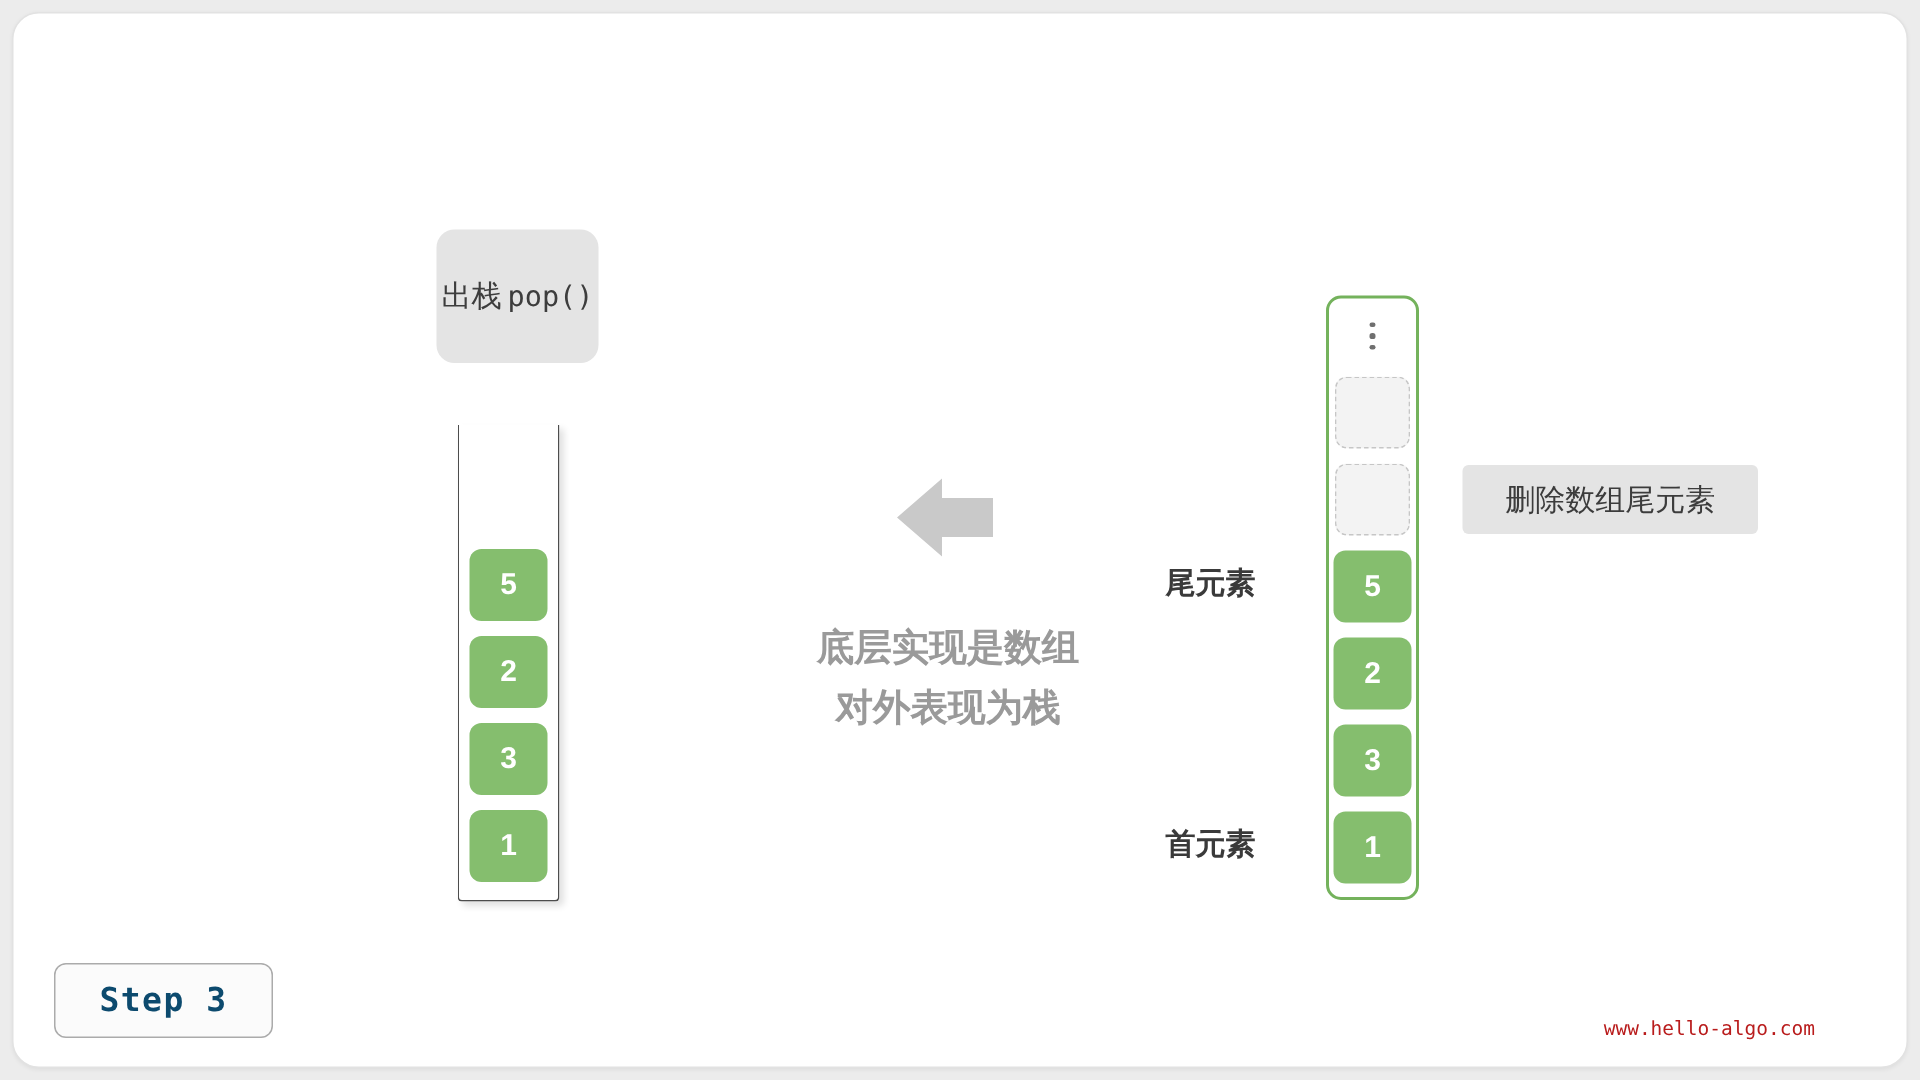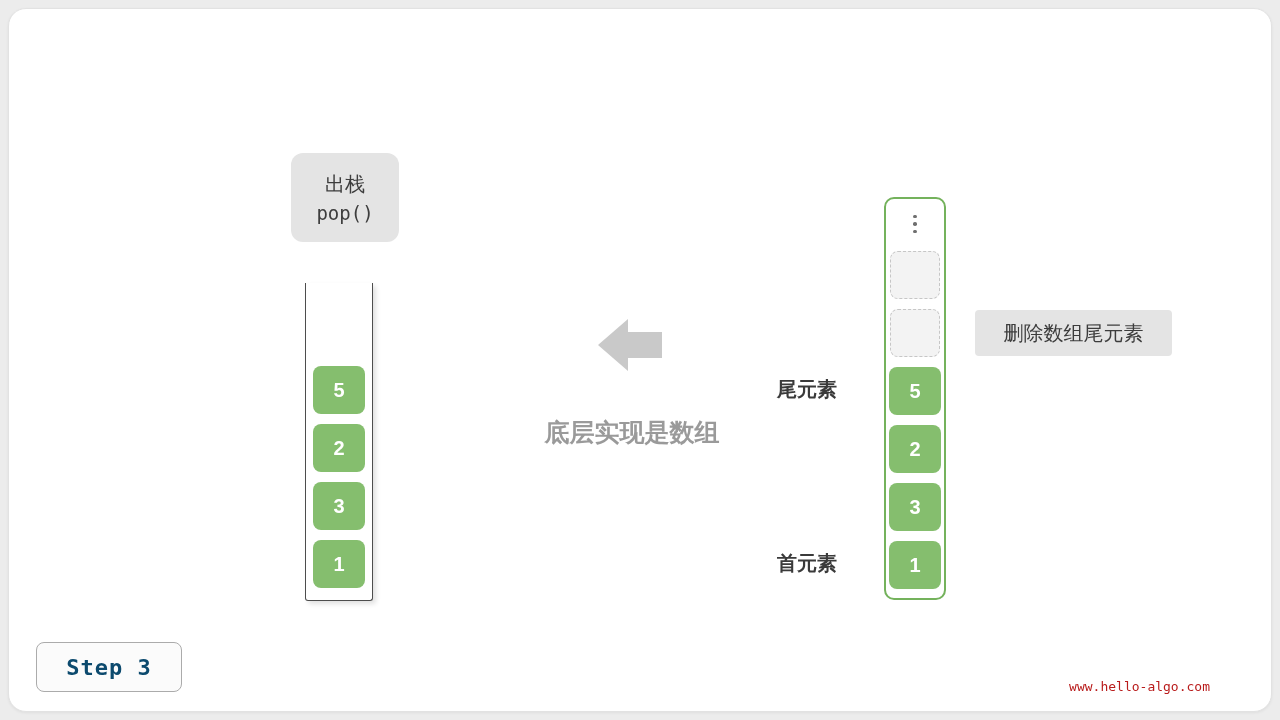--- a/index.html
+++ b/index.html
@@ -24,21 +24,21 @@
     border-radius:18px;
     box-shadow:0 1px 3px rgba(0,0,0,0.06);
   }
   .stage{position:absolute; inset:0;}
 
   
   .pop-label{
     position:absolute; left:291px; top:153px; width:108px; height:89px;
     background:var(--gray-label-bg);
     border-radius:12px;
-    display:flex; flex-direction:column; align-items:center; justify-content:center;
+    display:flex; flex-direction:row; align-items:center; justify-content:center;
     gap:4px;
     color:#3d3d3d;
   }
   .pop-label .t1{font-size:20px;}
   .pop-label .t2{font-family:"DejaVu Sans Mono", monospace; font-size:19px;}
 
   
   .left-stack{
     position:absolute; left:305px; top:283px; width:68px; height:318px;
     border-left:1.5px solid #4d4d4d;
@@ -141,20 +141,21 @@
   </div>
 
   <div class="arrow-wrap">
     <svg width="64" height="56" viewBox="0 0 64 56">
       <polygon points="0,28 30,2 30,15 64,15 64,41 30,41 30,54" fill="#C9C9C9"></polygon>
     </svg>
   </div>
 
   <div class="center-caption">
     <div>底层实现是数组</div>
+    <div>对外表现为栈</div>
   </div>
 
   <div class="right-stack">
     <div class="dots">
       <i></i>
         <i></i>
         <i></i>
     </div>
     <div class="empty-slot"></div>
     <div class="empty-slot"></div>

